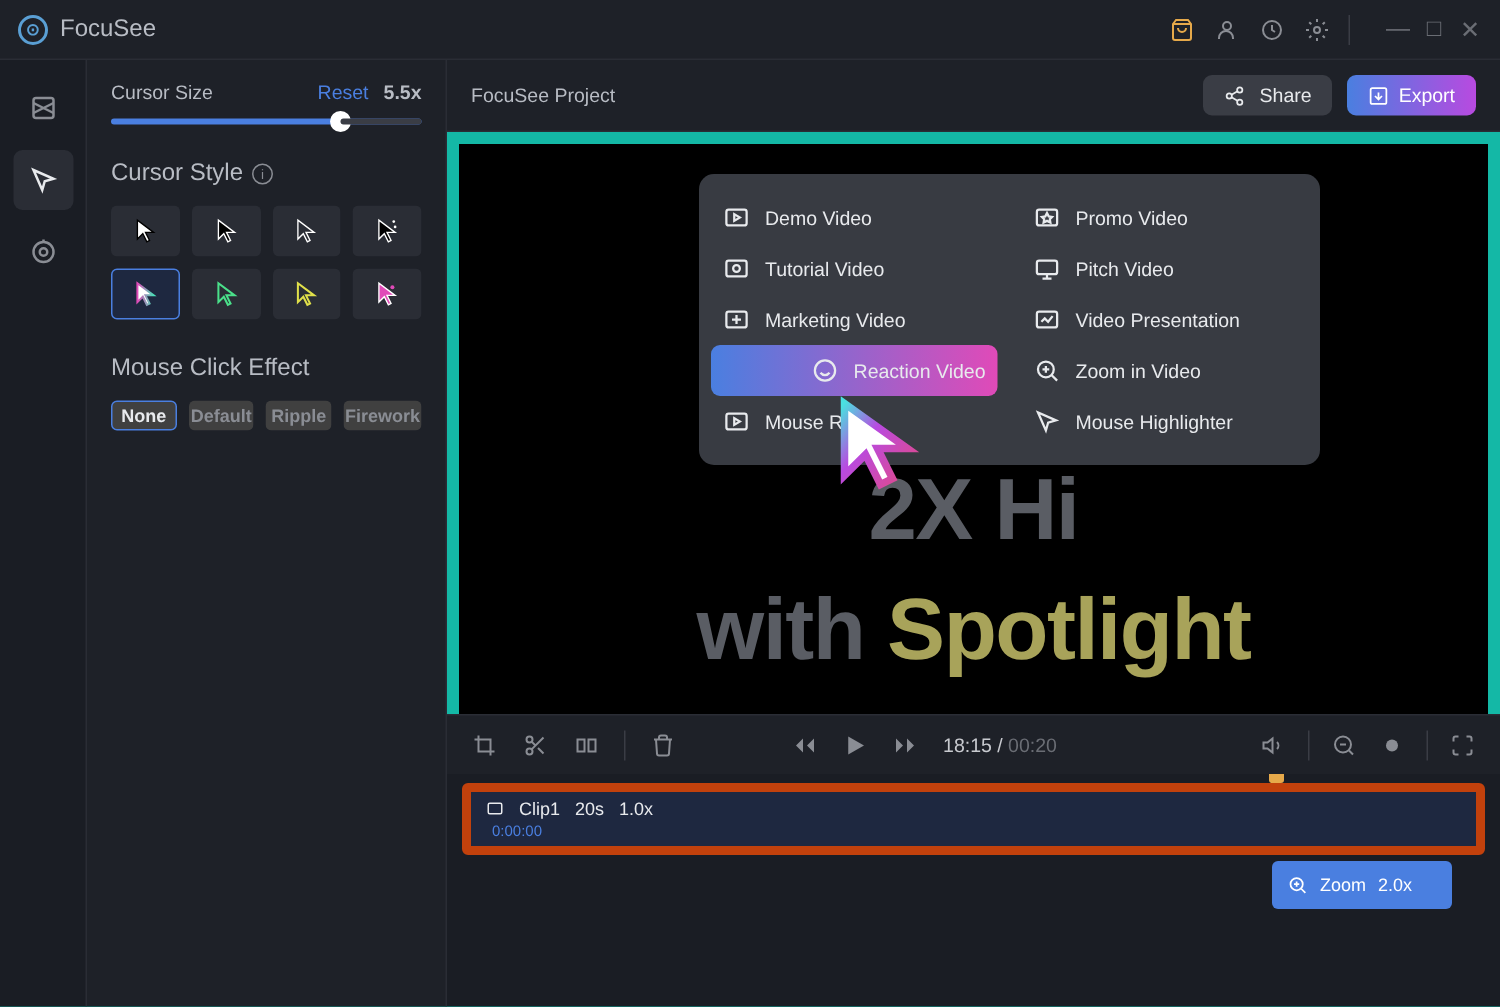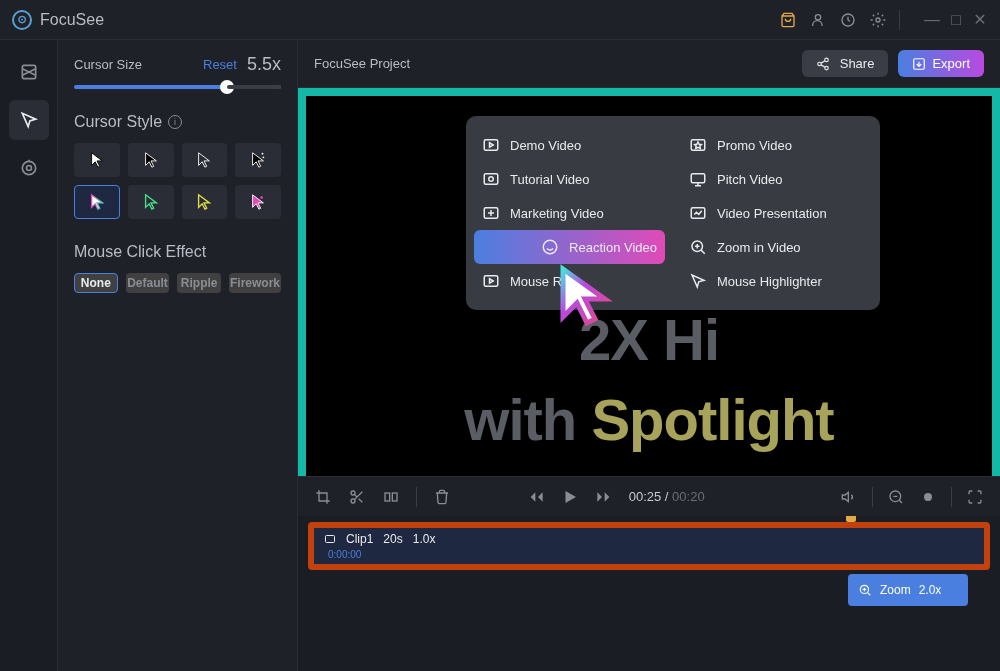--- a/index.html
+++ b/index.html
@@ -17,21 +17,21 @@
 .main-area { display: flex; height: 631px; }
 .left-sidebar { width: 58px; background: #1a1d24; border-right: 1px solid #2a2d35; display: flex; flex-direction: column; align-items: center; padding-top: 12px; gap: 8px; }
 .sidebar-tool { width: 40px; height: 40px; display: flex; align-items: center; justify-content: center; border-radius: 6px; cursor: pointer; color: #8a8d94; }
 .sidebar-tool.active { background: #2a2d35; color: #e8eaed; }
 
 .panel { width: 240px; background: #1e2128; padding: 14px 16px; border-right: 1px solid #2a2d35; }
 .panel-row { display: flex; justify-content: space-between; align-items: center; margin-bottom: 10px; font-size: 13px; }
 .panel-label { color: #b8bcc4; font-weight: 500; }
 .panel-right { display: flex; gap: 10px; align-items: center; }
 .reset-link { color: #4a7fe0; cursor: pointer; font-size: 13px; }
-.panel-value { color: #b8bcc4; font-size: 18px; }
+.panel-value { color: #b8bcc4; font-size: 13px; font-weight: bold; }
 .slider-track { height: 4px; background: #4a7fe0; border-radius: 2px; position: relative; margin-bottom: 24px; }
 .slider-track::after { content: ""; position: absolute; right: 0; top: 0; height: 4px; width: 26%; background: #3a3d45; border-radius: 2px; }
 .slider-thumb { position: absolute; left: 74%; top: -5px; width: 14px; height: 14px; background: #fff; border-radius: 50%; transform: translateX(-50%); cursor: pointer; }
 
 .section-header { display: flex; align-items: center; gap: 6px; margin-bottom: 12px; }
 .info-icon { width: 14px; height: 14px; border: 1px solid #8a8d94; border-radius: 50%; display: flex; align-items: center; justify-content: center; font-size: 9px; color: #8a8d94; }
 
 .cursor-grid { display: grid; grid-template-columns: repeat(4, 1fr); gap: 8px; margin-bottom: 24px; }
 .cursor-option { height: 34px; background: #2a2d35; border-radius: 4px; display: flex; align-items: center; justify-content: center; cursor: pointer; border: 1px solid transparent; }
 .cursor-option.selected { border-color: #4a7fe0; background: #1e2840; }
@@ -387,21 +387,21 @@
         <div class="tl-icon">
             <svg width="18" height="18" viewBox="0 0 24 24" fill="currentColor">
               <path d="M6 4l14 8-14 8z"></path>
             </svg>
           </div>
         <div class="tl-icon">
             <svg width="16" height="16" viewBox="0 0 24 24" fill="currentColor">
               <path d="M13 5l7 7-7 7V5zM2 5l7 7-7 7V5z"></path>
             </svg>
           </div>
-        <span class="time-display"><span>00:25</span> / <span class="time-total">00:20</span></span>
+        <span class="time-display"><span>18:15</span> / <span class="time-total">00:20</span></span>
       </div>
       <div class="tl-right">
         <div class="tl-icon">
             <svg width="16" height="16" viewBox="0 0 24 24" fill="none" stroke="currentColor" stroke-width="2">
               <path d="M11 5L6 9H2v6h4l5 4V5zM15.5 8.5a5 5 0 010 7"></path>
             </svg>
           </div>
         <div class="tl-divider"></div>
         <div class="tl-icon">
             <svg width="16" height="16" viewBox="0 0 24 24" fill="none" stroke="currentColor" stroke-width="2">

